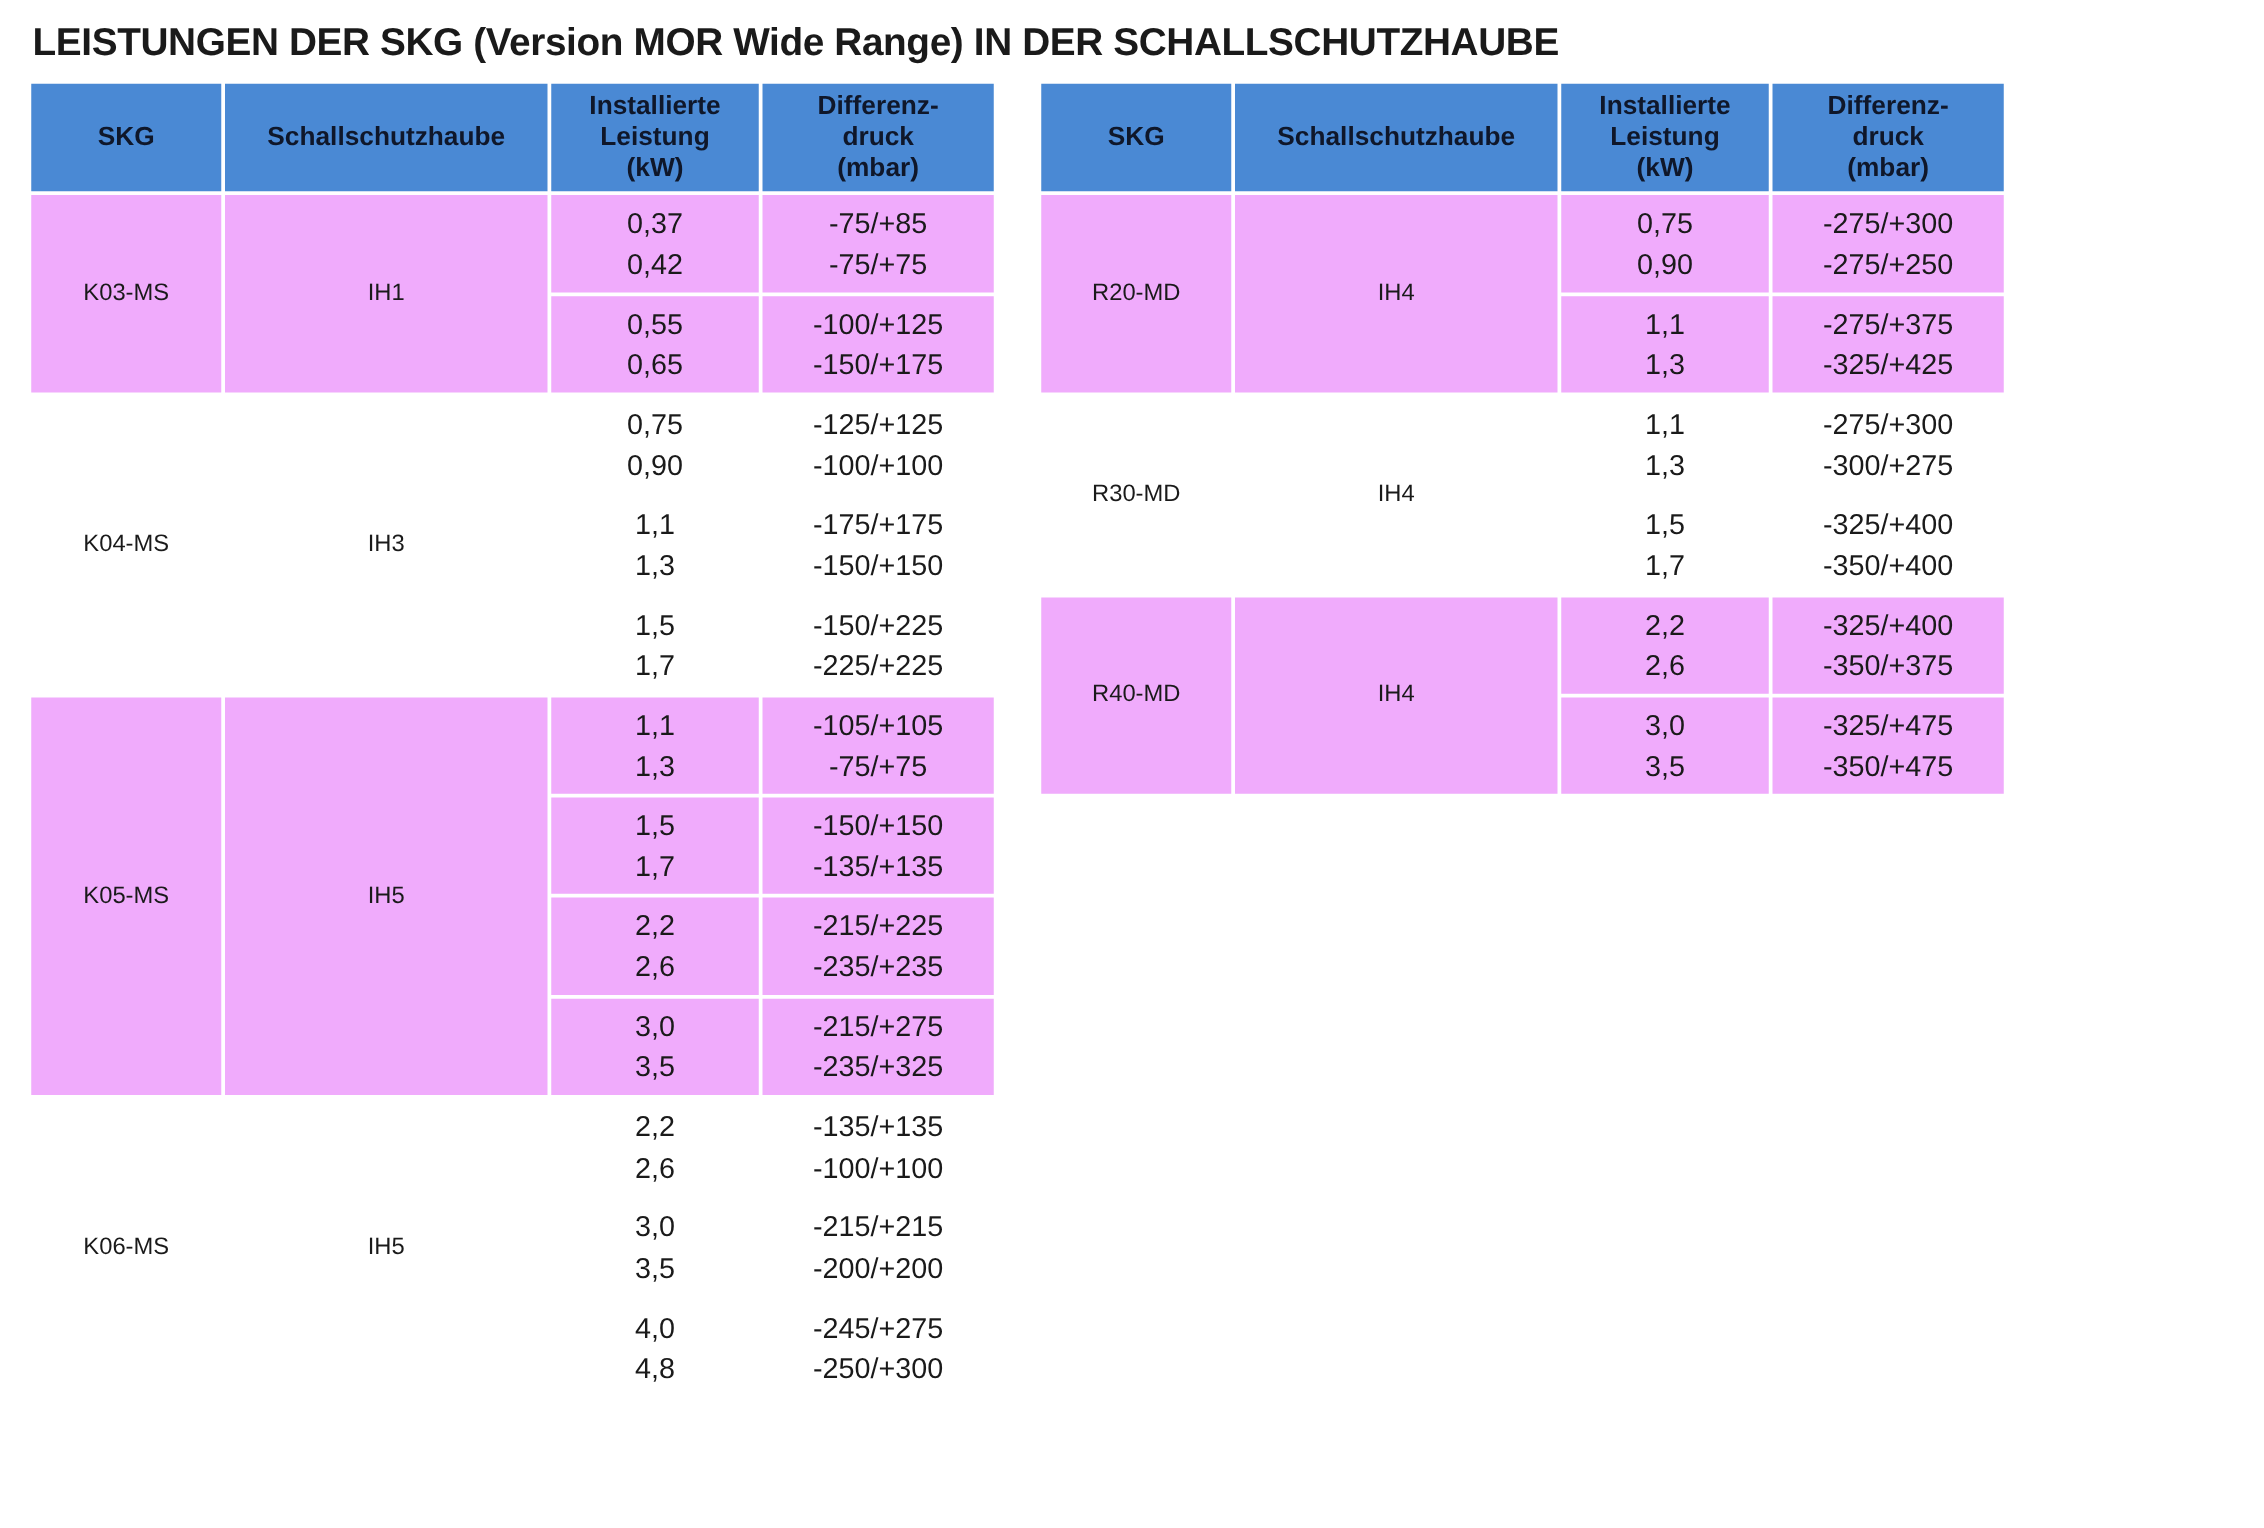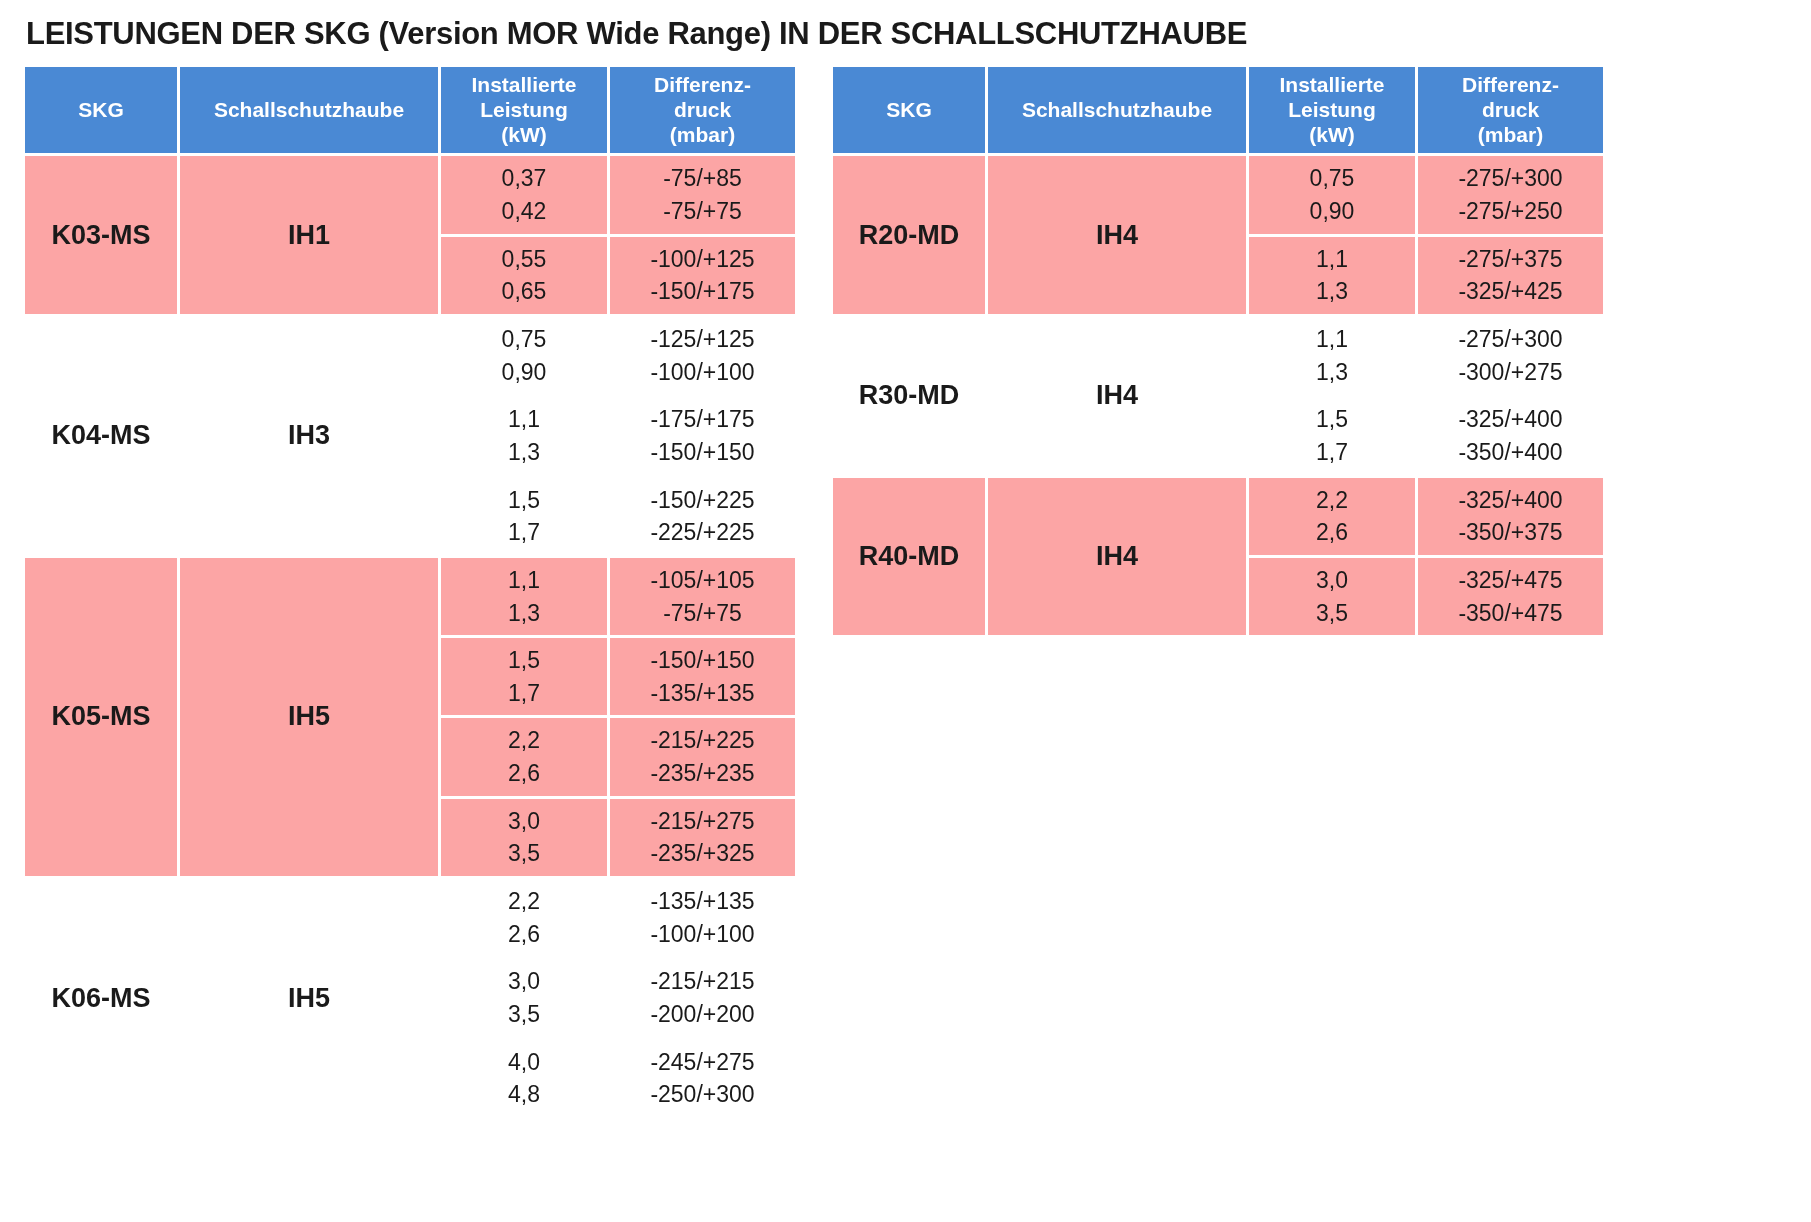--- a/index.html
+++ b/index.html
@@ -32,39 +32,39 @@
     align-items: flex-start;
     gap: 32px;
   }
   table.skg {
     border-collapse: separate;
     border-spacing: 3px;
     table-layout: fixed;
   }
   table.skg th {
     background: #4a89d4;
-    color: #ffffff;
+    color: #0f172a;
     font-size: 21px;
     font-weight: bold;
     text-align: center;
     vertical-align: middle;
     padding: 6px 4px;
     line-height: 1.18;
   }
   table.skg td {
-    background: #fca5a5;
+    background: #f0abfc;
     color: #1a1a1a;
     text-align: center;
     vertical-align: middle;
     font-size: 22px;
     padding: 4px 6px;
   }
   table.skg td.label {
-    font-weight: bold;
-    font-size: 27px;
+    font-weight: normal;
+    font-size: 19px;
   }
   table.skg td.val {
     font-size: 23px;
     line-height: 1.42;
     padding: 6px 8px;
   }
   table.skg td.white {
     background: #ffffff;
   }
   

